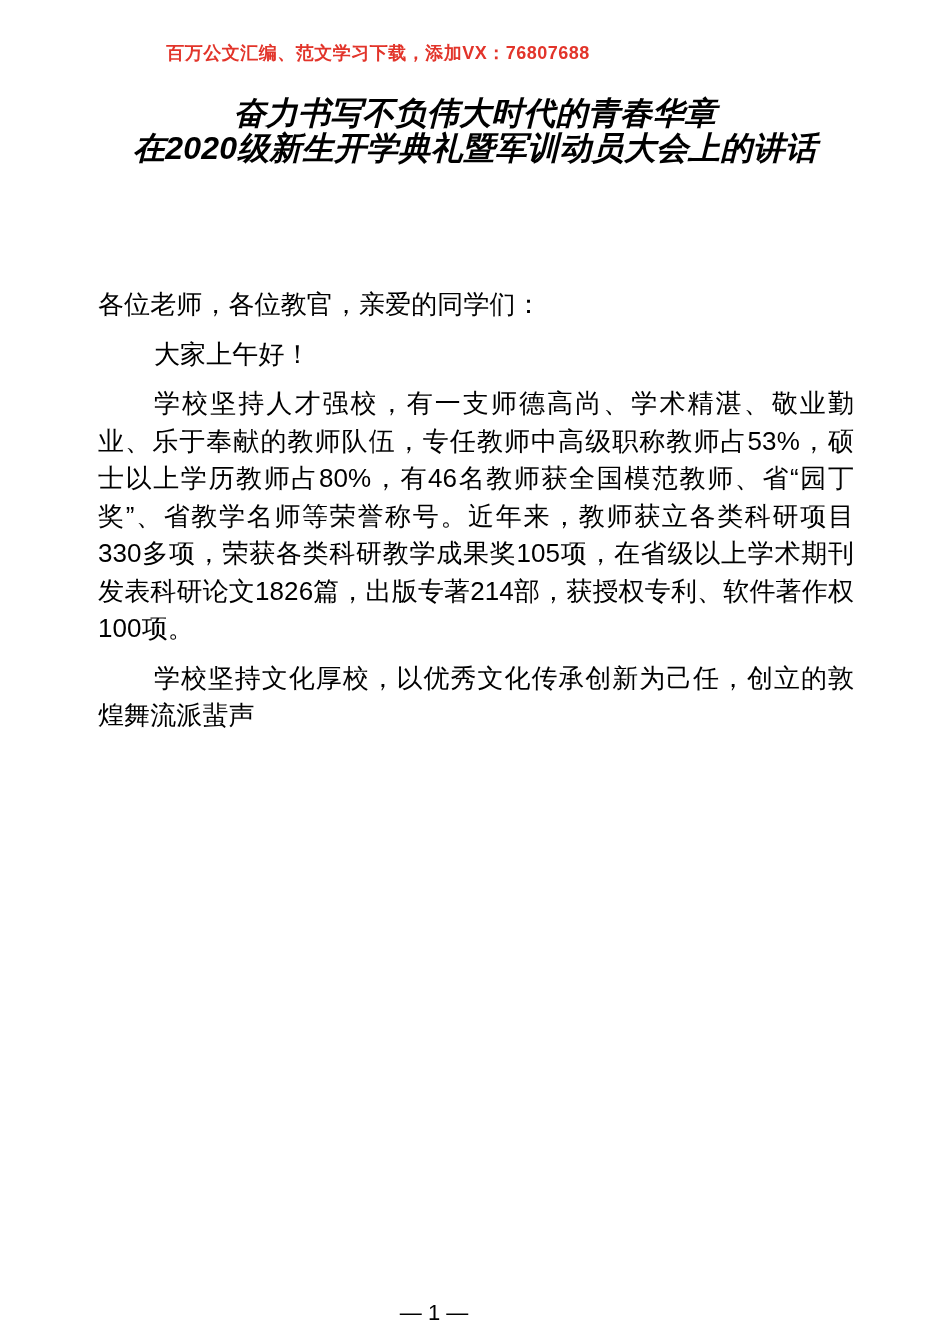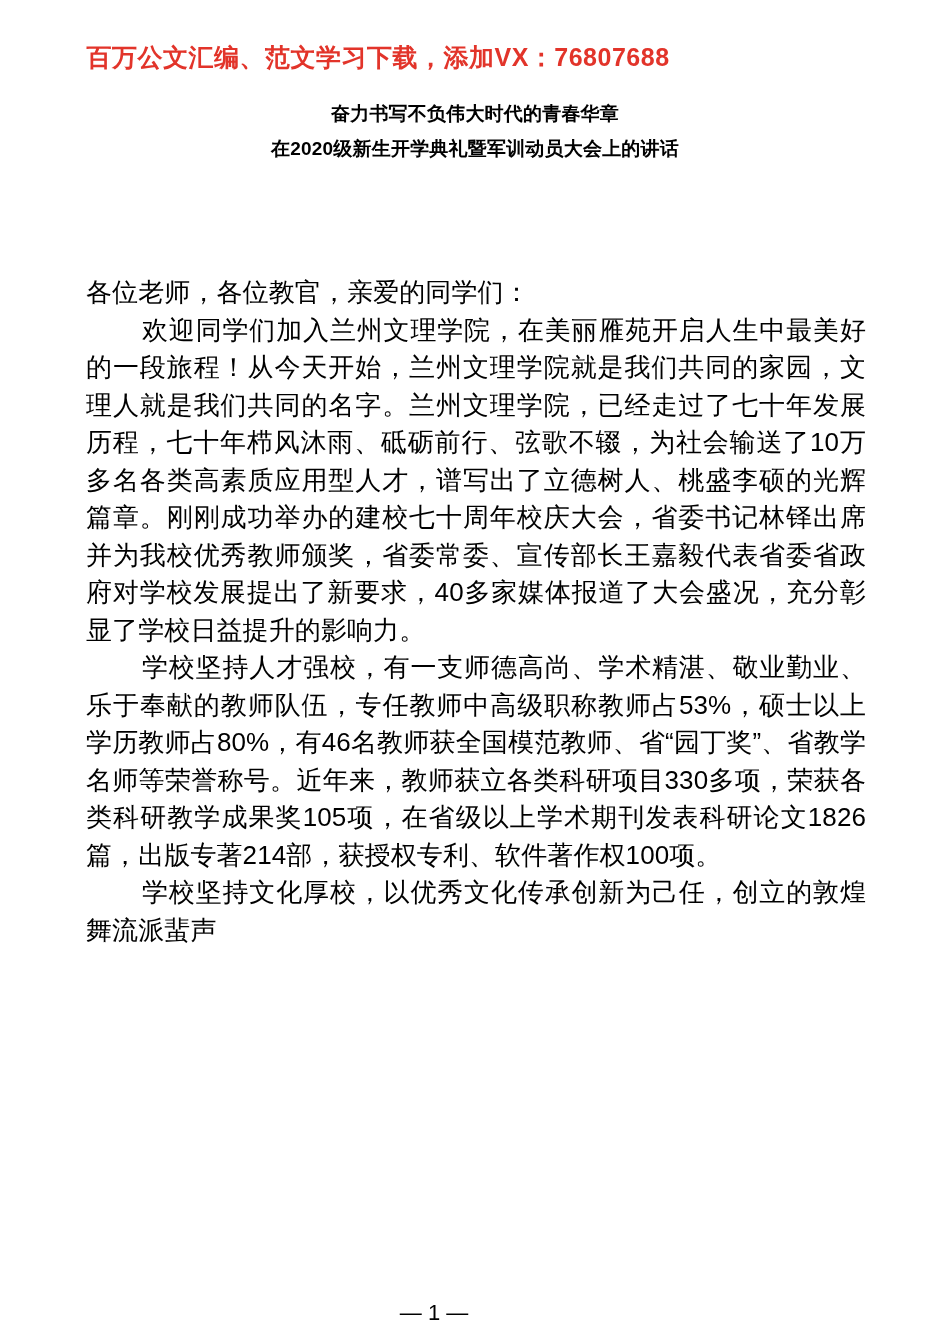--- a/index.html
+++ b/index.html
@@ -23,57 +23,58 @@
   }
 
   
   .promo-header {
     position: absolute;
     top: 42px;
     left: 0;
     width: 756px;
     text-align: center;
     color: #e2342a;
-    font-size: 25px;
+    font-size: 18px;
     font-weight: 700;
     letter-spacing: 0.5px;
     line-height: 1.25;
     white-space: nowrap;
   }
 
   
   .title-block {
     position: absolute;
     top: 96px;
     left: 0;
     width: 950px;
     text-align: center;
   }
   .title-line {
-    font-size: 19px;
+    font-size: 32px;
     font-weight: 700;
     line-height: 35px;
     letter-spacing: 0.2px;
     white-space: nowrap;
+    font-style: italic;
   }
 
   
   .body-block {
     position: absolute;
     top: 274px;
     left: 86px;
     width: 780px;
   }
   .para {
     font-size: 26px;
     line-height: 37.5px;
     letter-spacing: 0.1px;
     text-align: justify;
     text-justify: inter-ideograph;
-    margin: 0;
+    margin: 12px;
     text-indent: 0;
   }
   .para.indent {
     text-indent: 56px;
   }
 
   
   .page-footer {
     position: absolute;
     bottom: 18px;
@@ -95,21 +96,21 @@
 
   <div class="promo-header">百万公文汇编、范文学习下载，添加VX：76807688</div>
 
   <div class="title-block">
     <div class="title-line">奋力书写不负伟大时代的青春华章</div>
     <div class="title-line">在2020级新生开学典礼暨军训动员大会上的讲话</div>
   </div>
 
   <div class="body-block">
     <p class="para">各位老师，各位教官，亲爱的同学们：</p>
-    <p class="para indent">欢迎同学们加入兰州文理学院，在美丽雁苑开启人生中最美好的一段旅程！从今天开始，兰州文理学院就是我们共同的家园，文理人就是我们共同的名字。兰州文理学院，已经走过了七十年发展历程，七十年栉风沐雨、砥砺前行、弦歌不辍，为社会输送了10万多名各类高素质应用型人才，谱写出了立德树人、桃盛李硕的光辉篇章。刚刚成功举办的建校七十周年校庆大会，省委书记林铎出席并为我校优秀教师颁奖，省委常委、宣传部长王嘉毅代表省委省政府对学校发展提出了新要求，40多家媒体报道了大会盛况，充分彰显了学校日益提升的影响力。</p>
+    <p class="para indent">大家上午好！</p>
     <p class="para indent">学校坚持人才强校，有一支师德高尚、学术精湛、敬业勤业、乐于奉献的教师队伍，专任教师中高级职称教师占53%，硕士以上学历教师占80%，有46名教师获全国模范教师、省“园丁奖”、省教学名师等荣誉称号。近年来，教师获立各类科研项目330多项，荣获各类科研教学成果奖105项，在省级以上学术期刊发表科研论文1826篇，出版专著214部，获授权专利、软件著作权100项。</p>
     <p class="para indent">学校坚持文化厚校，以优秀文化传承创新为己任，创立的敦煌舞流派蜚声</p>
   </div>
 
   <div class="page-footer">
     <span class="pnum">— 1 —</span>
   </div>
 
 </div>
 

